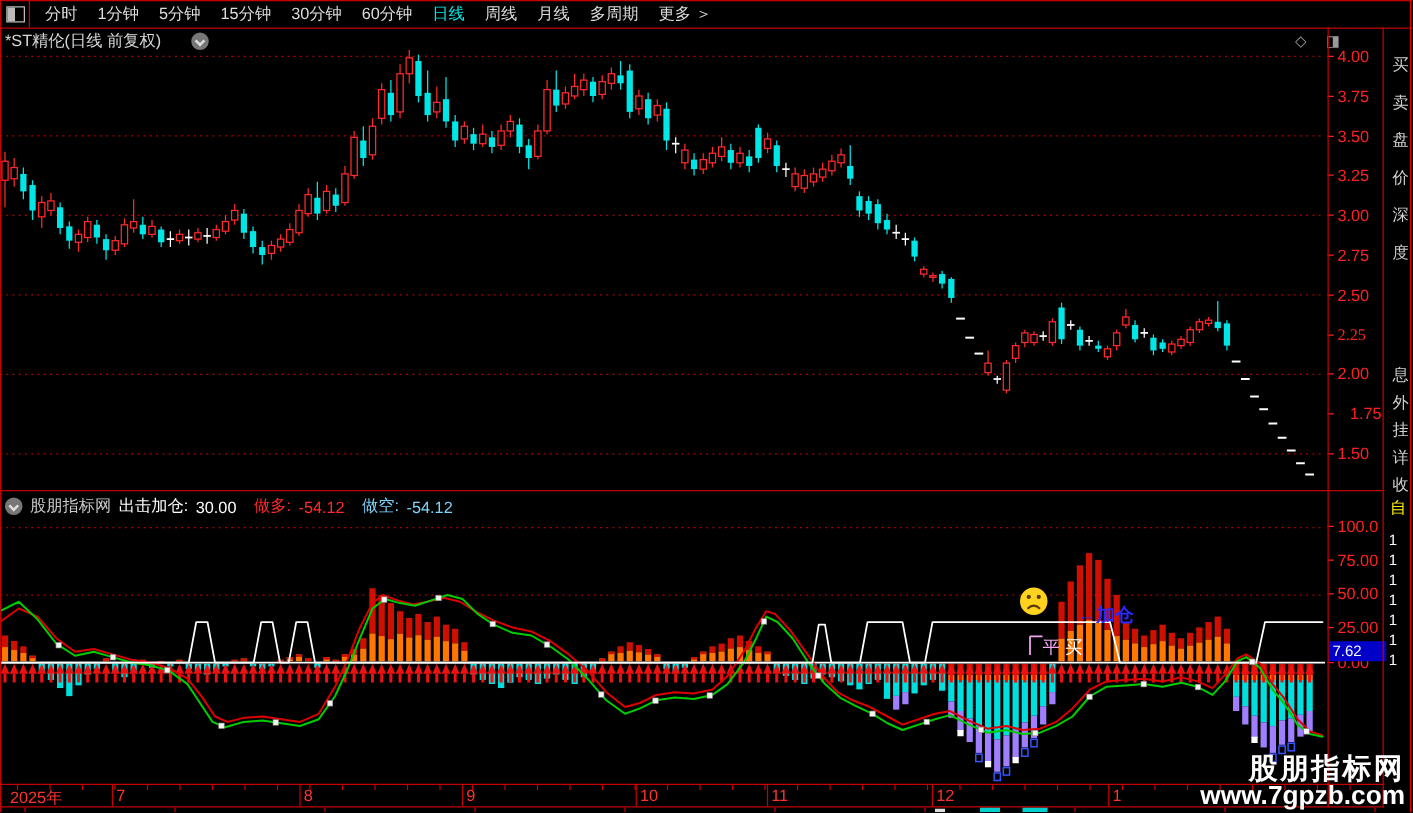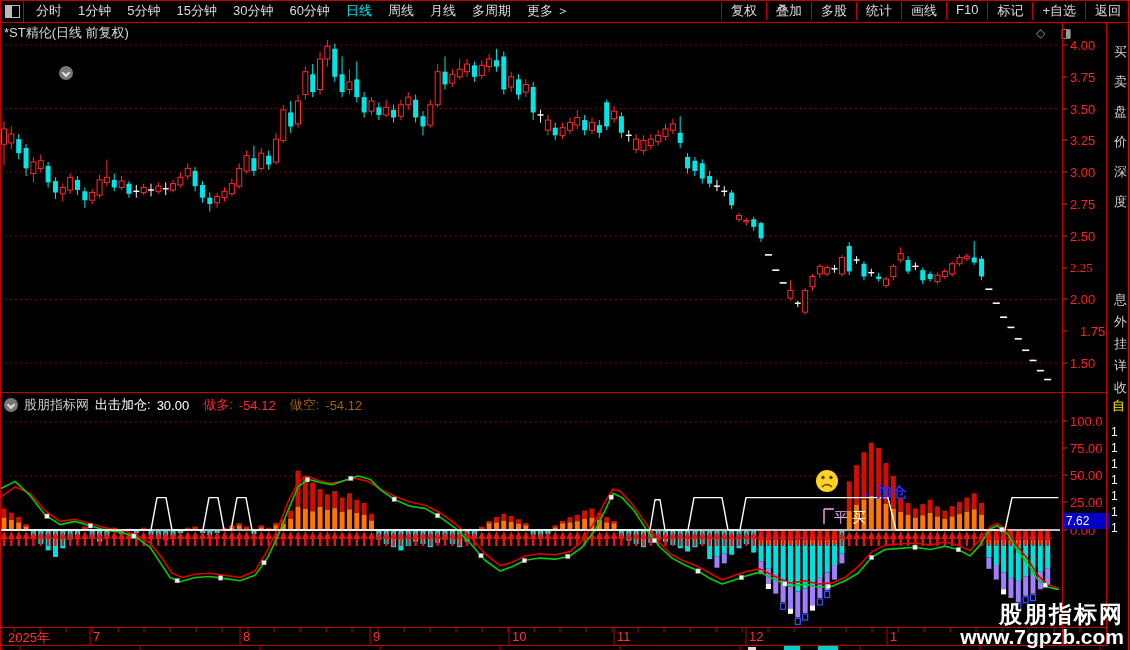--- a/index.html
+++ b/index.html
@@ -6,27 +6,27 @@
   #app{position:relative;width:1130px;height:650px;background:#000;overflow:hidden;
        font-family:"Liberation Sans","DejaVu Sans",sans-serif;}
   .hline{position:absolute;height:1px;background:#c40000;}
   .vline{position:absolute;width:1px;background:#c40000;}
   #topbar{position:absolute;left:0;top:0;width:1130px;height:22px;display:flex;align-items:center;}
   .menu-item{color:#dcdcdc;font-size:13px;padding:0 8px;white-space:nowrap;cursor:default;}
   .menu-item.active{color:#00e8e8;}
   .rmenu-item{color:#dcdcdc;font-size:13px;padding:0 9px;border-left:1px solid #c40000;white-space:nowrap;}
   #win-icon{width:13px;height:11px;border:1px solid #bbb;margin:0 6px 0 5px;position:relative;}
   #win-icon::after{content:"";position:absolute;left:0;top:0;width:6px;height:11px;background:#bbb;}
-  #titlebar{position:absolute;left:4px;top:24px;color:#d8d8d8;font-size:13px;display:flex;align-items:center;gap:24px;flex-direction:column;}
+  #titlebar{position:absolute;left:4px;top:24px;color:#d8d8d8;font-size:13px;display:flex;align-items:center;gap:24px;}
   .chev-circle{width:14px;height:14px;border-radius:50%;background:#777;position:relative;display:inline-block;}
   .chev-circle::after{content:"";position:absolute;left:4px;top:4px;width:4px;height:4px;
       border-right:2px solid #ddd;border-bottom:2px solid #ddd;transform:rotate(45deg);}
   #ind-header{position:absolute;left:4px;top:396px;display:flex;align-items:center;gap:6px;font-size:13px;}
   #ind-header .src{color:#c8c8c8;} #ind-header .wht{color:#fff;}
-  #ind-header .red{color:#ff2a2a;} #ind-header .grn{color:#a16207;}
+  #ind-header .red{color:#ff2a2a;} #ind-header .grn{color:#7dd3fc;}
   .axis-label{position:absolute;left:1070px;color:#ff2020;font-size:13px;transform:translateY(-50%);}
   #badge{position:absolute;left:1063px;width:43px;height:16px;background:#0000c8;color:#fff;
          font-size:12px;line-height:16px;padding-left:3px;}
   #timeline{position:absolute;left:0;top:628px;width:979px;height:18px;}
   .tl-label{position:absolute;top:1px;color:#ff3232;font-size:13px;}
   #watermark{position:absolute;right:6px;bottom:3px;text-align:right;color:#fff;z-index:50;line-height:1.0;}
   #watermark .l1{font-size:23px;font-weight:bold;letter-spacing:2px;}
   #watermark .l2{font-size:21px;font-weight:bold;}
   #rstrip{position:absolute;left:1108px;top:23px;width:22px;height:627px;overflow:hidden;}
   .rs-char{position:absolute;left:6px;color:#cfcfcf;font-size:13px;}
@@ -50,31 +50,20 @@
         <div class="menu-item">15分钟</div>
         <div class="menu-item">30分钟</div>
         <div class="menu-item">60分钟</div>
         <div class="menu-item active">日线</div>
         <div class="menu-item">周线</div>
         <div class="menu-item">月线</div>
         <div class="menu-item">多周期</div>
         <div class="menu-item">更多 ＞</div>
       </div>
     <div style="flex:1"></div>
-    <div id="right-menu" style="display:flex;">
-        <div class="rmenu-item">复权</div>
-        <div class="rmenu-item">叠加</div>
-        <div class="rmenu-item">多股</div>
-        <div class="rmenu-item">统计</div>
-        <div class="rmenu-item">画线</div>
-        <div class="rmenu-item">F10</div>
-        <div class="rmenu-item">标记</div>
-        <div class="rmenu-item">+自选</div>
-        <div class="rmenu-item">返回</div>
-      </div>
   </div>
   <div class="hline" style="left:0;top:0;width:1130px;"></div>
   <div class="hline" style="left:0;top:22px;width:1130px;"></div>
 
   <div id="titlebar">
     <span>*ST精伦(日线 前复权)</span>
     <span class="chev-circle"></span>
   </div>
   <div id="toprow2-icons">◇ ◨</div>
 

